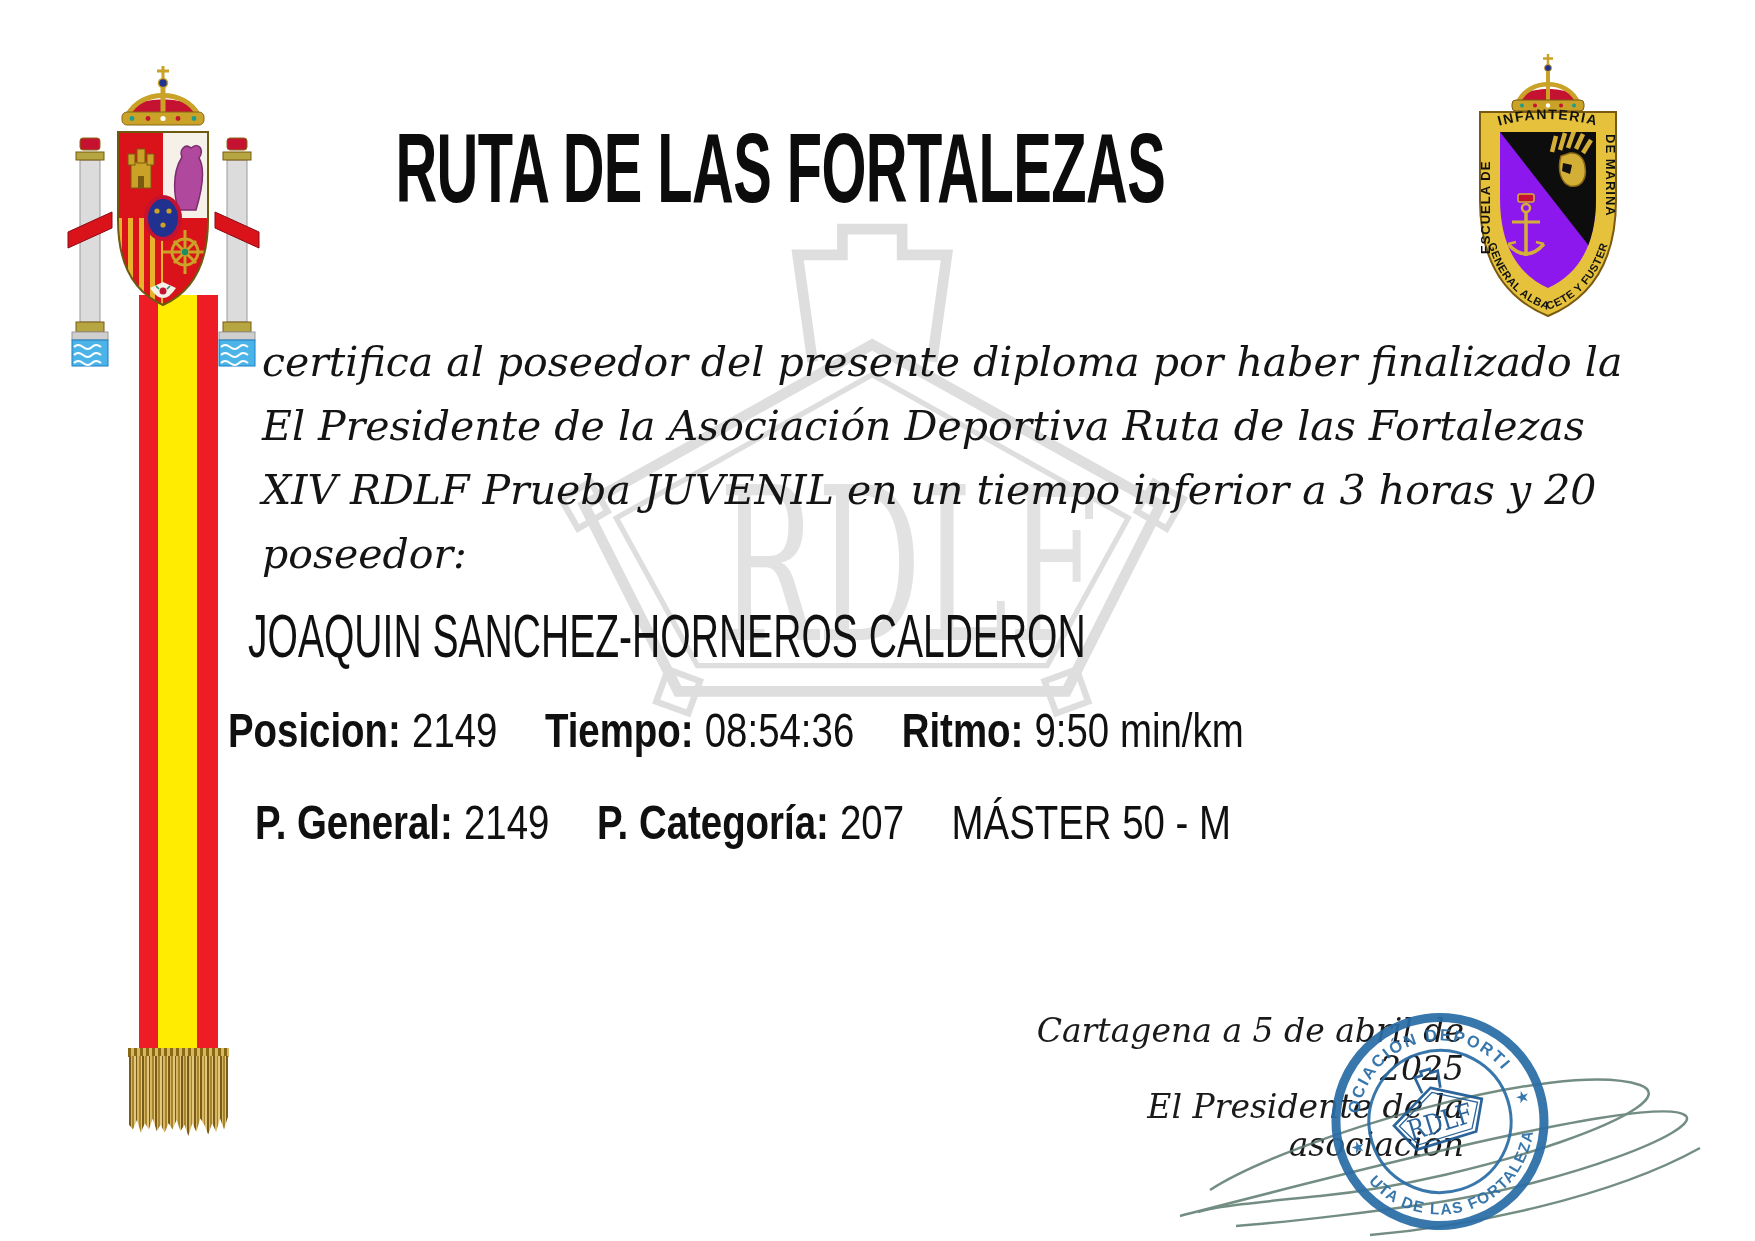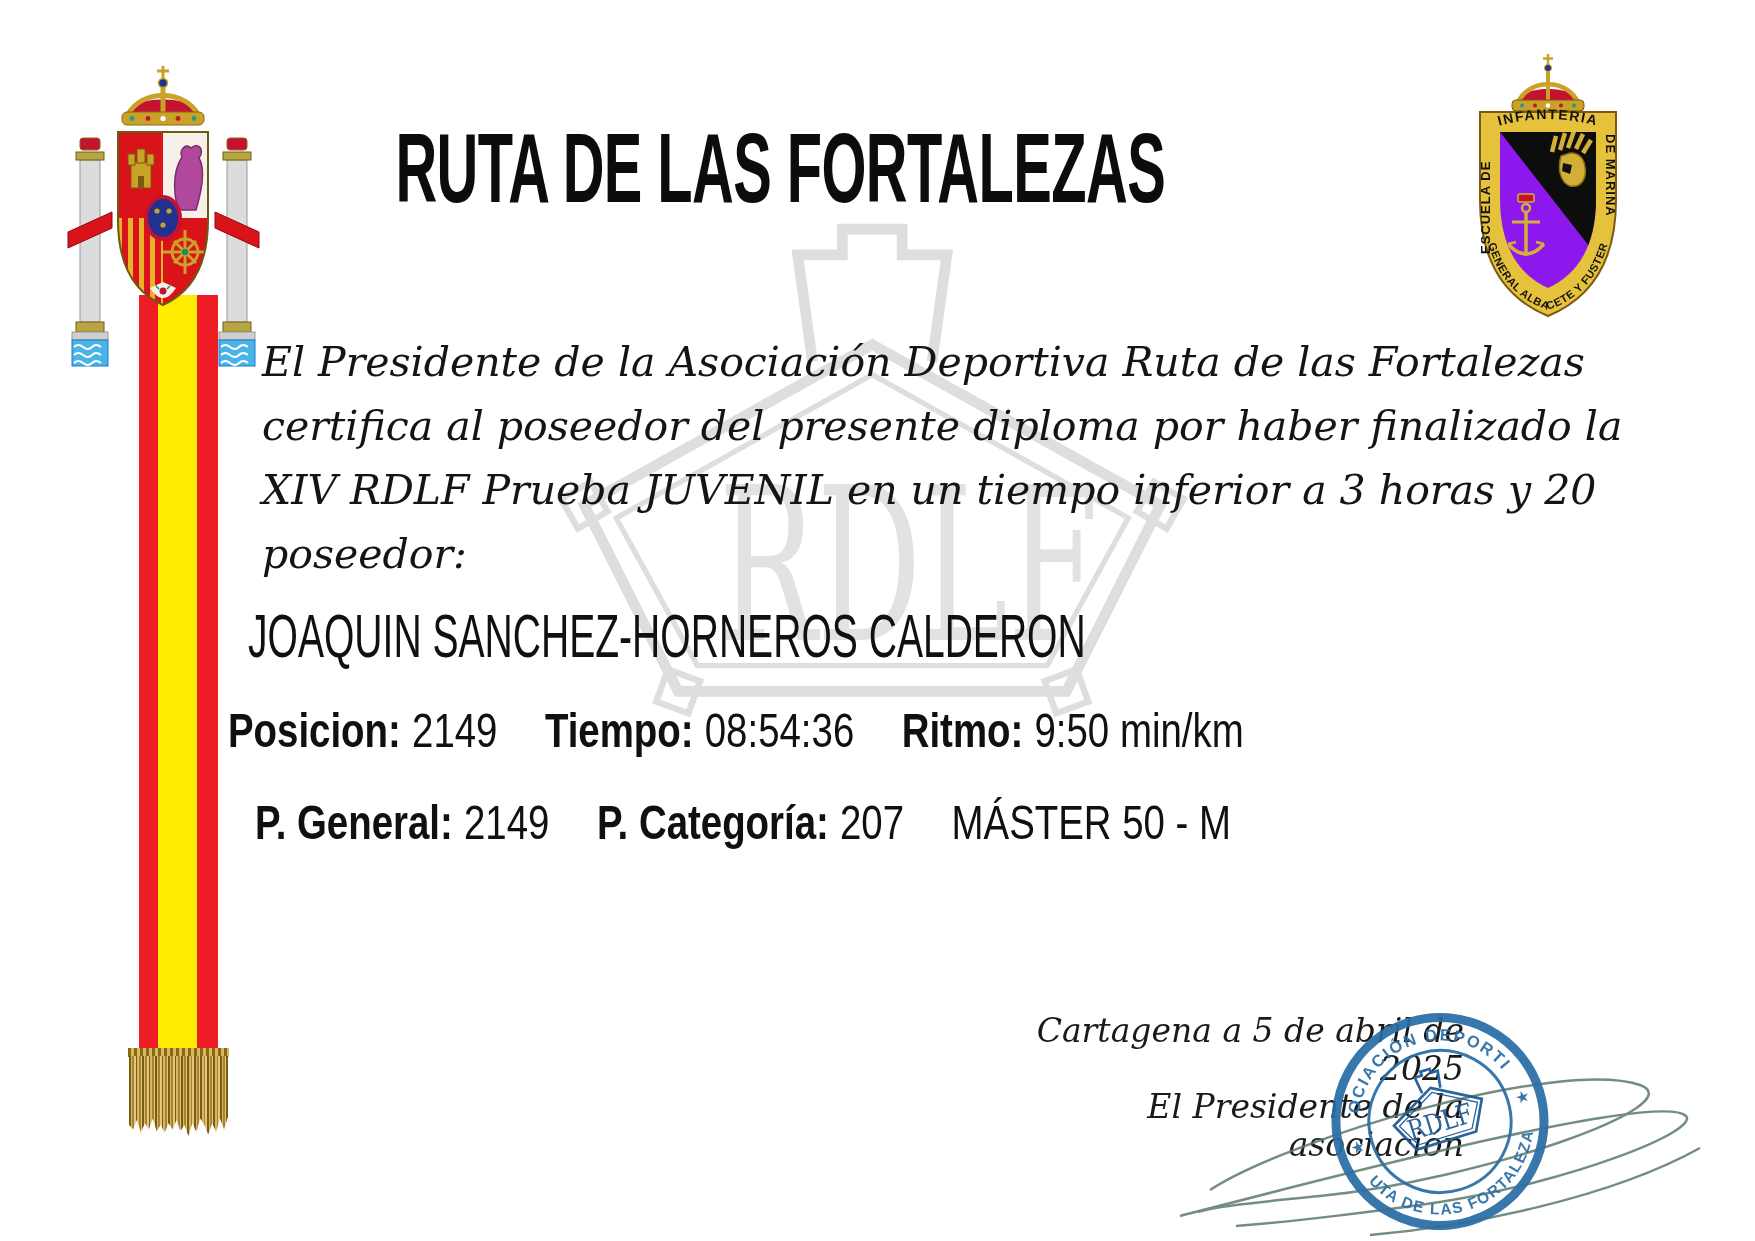--- a/index.html
+++ b/index.html
@@ -219,22 +219,22 @@
     </text>
     <text font-size="13" font-weight="700" letter-spacing="1" fill="#111" font-family="Liberation Serif,serif">
       <textPath href="#bandR" startOffset="8%">DE MARINA</textPath>
     </text>
     <text font-size="11" font-weight="700" letter-spacing="0.5" fill="#111" text-anchor="middle" font-family="Liberation Serif,serif">
       <textPath href="#bandB" startOffset="50%">GENERAL ALBACETE Y FUSTER</textPath>
     </text>
   </svg>
 
   <div id="body-text" class="abs">
+    <div>certifica al poseedor del presente diploma por haber finalizado la</div>
     <div>El Presidente de la Asociación Deportiva Ruta de las Fortalezas</div>
-    <div>certifica al poseedor del presente diploma por haber finalizado la</div>
     <div>XIV RDLF Prueba JUVENIL en un tiempo inferior a 3 horas y 20</div>
     <div>poseedor:</div>
   </div>
 
   <div id="recipient" class="abs">JOAQUIN SANCHEZ-HORNEROS CALDERON</div>
 
   <div id="stats-row1" class="abs stats-row">
     <span class="stat-group">
       <span class="stat-label">Posicion:</span><span class="stat-value">2149</span>
     </span>

